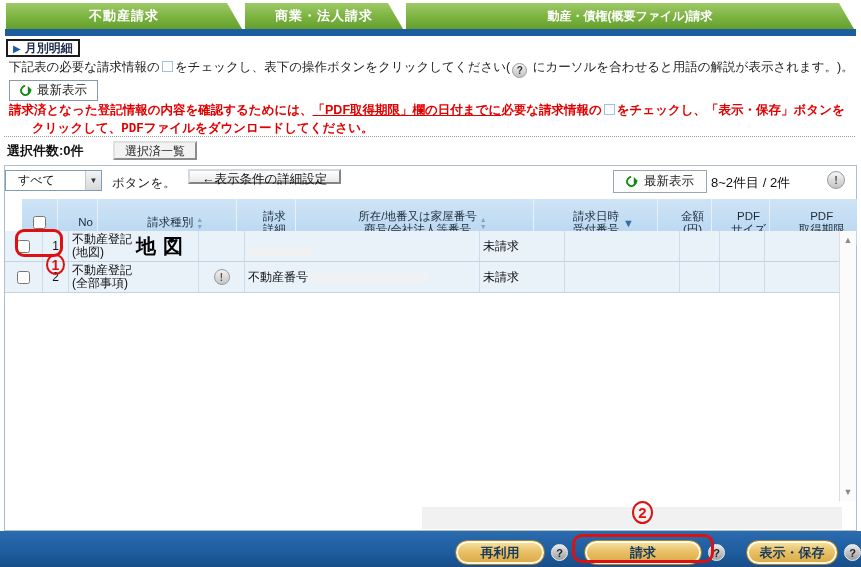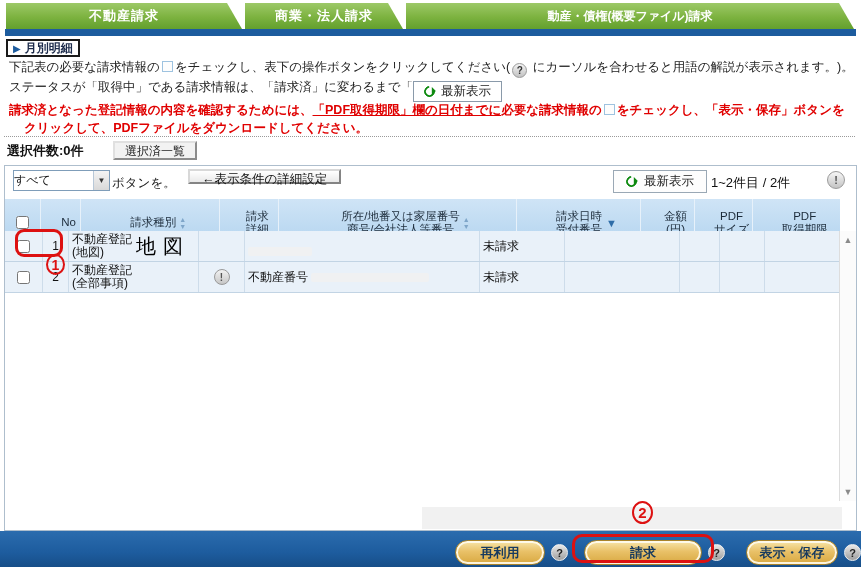--- a/index.html
+++ b/index.html
@@ -40,37 +40,37 @@
   .u-red { text-decoration:underline; }
   .divider { position:absolute; left:4px; top:136px; width:851px; border-top:1px dotted #9a9a9a; }
 
   
   .selcount { position:absolute; left:7px; top:142px; font-size:13px; font-weight:bold; color:#111; }
   .selbtn { position:absolute; left:113px; top:141px; height:19px; padding:0 10px; font-size:12px; color:#222;
             background:#f2f2f2; border:2px outset #e0e0e0; cursor:pointer; }
 
   
   .listbox { position:absolute; left:4px; top:165px; width:853px; height:366px; border:1px solid #aebecd; background:#fff; }
-  .selectbox { position:absolute; left:8px; top:4px; width:97px; height:21px; border:1px solid #7f9db9; background:#fff;
-               display:flex; align-items:center; font-size:12px; color:#111; padding-left:0; cursor:pointer; }
+  .selectbox { position:absolute; left:0; top:4px; width:97px; height:21px; border:1px solid #7f9db9; background:#fff;
+               display:flex; align-items:center; font-size:12px; color:#111; padding-left:12px; cursor:pointer; }
   .selectbox .caret { margin-left:auto; width:16px; height:19px; background:linear-gradient(180deg,#f4f4f4,#d8d8d8);
                       border-left:1px solid #b8c8d8; display:flex; align-items:center; justify-content:center;
                       font-size:8px; color:#333; }
   .showsuffix { position:absolute; left:107px; top:9px; font-size:12.5px; color:#222; }
   .detailbtn { position:absolute; left:183px; top:3px; height:15px; padding:0 12px; font-size:12.5px; color:#111;
                background:linear-gradient(180deg,#ffffff,#e9e9e9); border:2px outset #d8d8d8; cursor:pointer; }
   .refreshbtn { position:absolute; left:608px; top:4px; height:23px; padding:0 12px; display:flex; align-items:center;
                 gap:7px; border:1px solid #9aa8b5; background:#fdfdfd; font-size:12.5px; color:#222; cursor:pointer; }
   .rangelbl { position:absolute; left:706px; top:8px; font-size:13px; color:#111; }
   .infoico { position:absolute; left:822px; top:5px; width:18px; height:18px; border-radius:50%;
              background:linear-gradient(180deg,#f6f6f6,#c4c4c4); border:1px solid #9a9a9a; color:#555;
              display:flex; align-items:center; justify-content:center; font-size:11px; font-weight:bold; cursor:pointer; }
 
   
-  .thead { position:absolute; left:0; top:33px; width:835px; height:48px; display:flex;
+  .thead { position:absolute; left:17px; top:33px; width:835px; height:48px; display:flex;
            background:linear-gradient(180deg,#cfe4f6,#b3d4ef); border-bottom:1px solid #8fb4d4;gap:16px; }
   .th { border-right:1px solid #e7f1fa; display:flex; align-items:center; justify-content:center;
         font-size:11.5px; color:#1c2b3a; text-align:center; cursor:pointer; }
   .pre { white-space:pre-line; line-height:13px; }
   .sorticons { display:flex; flex-direction:column; font-size:7px; line-height:7px; color:#7fa6c9; margin-left:3px; }
   .sortdesc { font-size:11px; color:#2e6da8; margin-left:4px; }
   .c0{width:38px;} .c1{width:26px;} .c2{width:130px;} .c3{width:46px;} .c4{width:235px;}
   .c5{width:85px;} .c6{width:115px;} .c7{width:40px;} .c8{width:45px;} .c9{width:75px;border-right:none;}
   .tr { position:absolute; left:0; width:835px; height:31px; display:flex; background:#e9f1f9;
         border-bottom:1px solid #c2d4e4; }
@@ -109,21 +109,21 @@
   .q1 { left:551px; } .q2 { left:708px; } .q3 { left:844px; }
 
   
   .ann-rect { position:absolute; border:3px solid #dd1111; border-radius:9px; pointer-events:none; }
   .ann-rect1 { left:15px; top:229px; width:48px; height:28px; }
   .ann-rect2 { left:572px; top:534px; width:142px; height:29px; border-radius:10px; }
   .ann-circ { position:absolute; border:2px solid #dd1111; border-radius:50%; color:#dd1111;
               display:flex; align-items:center; justify-content:center; font-weight:bold; pointer-events:none; }
   .ann-c1 { left:46px; top:254px; width:19px; height:21px; font-size:14px; }
   .ann-c2 { left:632px; top:501px; width:21px; height:23px; font-size:15px; }
-  .ann-map { position:absolute; left:136px; top:233px; font-size:20px; font-weight:normal; color:#000;
+  .ann-map { position:absolute; left:136px; top:233px; font-size:20px; font-weight:bold; color:#000;
              letter-spacing:7px; pointer-events:none; }
   input[type=checkbox] { width:13px; height:13px; }
 </style>
 </head>
 <body>
 
 <div class="page">
 
   <div class="tabbar">
     <div class="tab tab2 green">不動産請求</div>
@@ -134,47 +134,47 @@
 
   <div class="monthly">
     <span class="arr">▶</span>
     <span>月別明細</span>
   </div>
 
   <div class="ins" style="top:59px;">
     <span>下記表の必要な請求情報の</span><span class="chkglyph"></span><span>をチェックし、表下の操作ボタンをクリックしてください(</span><span class="qmini">?</span><span> にカーソルを合わせると用語の解説が表示されます。)。</span>
   </div>
   <div class="ins" style="top:79px;">
-    <span>ステータスが「取得中」である請求情報は、「請求済」に変わるまで「</span><span class="inline-refresh">
+    <span class="inline-refresh">
         <span class="ref"></span>
         <span>最新表示</span>
       </span>
   </div>
   <div class="ins ins-red" style="top:102px;">
     <span>請求済となった登記情報の内容を確認するためには、</span><span class="u-red">「PDF取得期限」欄の日付までに</span><span>必要な請求情報の</span><span class="chkglyph"></span><span>をチェックし、「表示・保存」ボタンを</span>
   </div>
-  <div class="ins ins-red" style="top:120px; left:24px;">クリックして、PDFファイルをダウンロードしてください。</div>
+  <div class="ins ins-red" style="top:120px; left:32px;font-family:Liberation Mono, monospace;">クリックして、PDFファイルをダウンロードしてください。</div>
   <div class="divider"></div>
 
   <div class="selcount">選択件数:0件</div>
   <button class="selbtn">選択済一覧</button>
 
   <div class="listbox">
 
     <div class="selectbox">
       <span>すべて</span>
       <span class="caret">▼</span>
     </div>
     <div class="showsuffix">ボタンを。</div>
     <button class="detailbtn">←表示条件の詳細設定</button>
     <div class="refreshbtn">
       <span class="ref"></span>
       <span>最新表示</span>
     </div>
-    <div class="rangelbl">1~2件目 / 2件</div>
+    <div class="rangelbl">8~2件目 / 2件</div>
     <div class="infoico">!</div>
 
     <div class="thead">
       <div class="th c0">
           <input type="checkbox" style="">
         </div>
       <div class="th c1">
           <span class="pre">No</span>
         </div>
       <div class="th c2">

